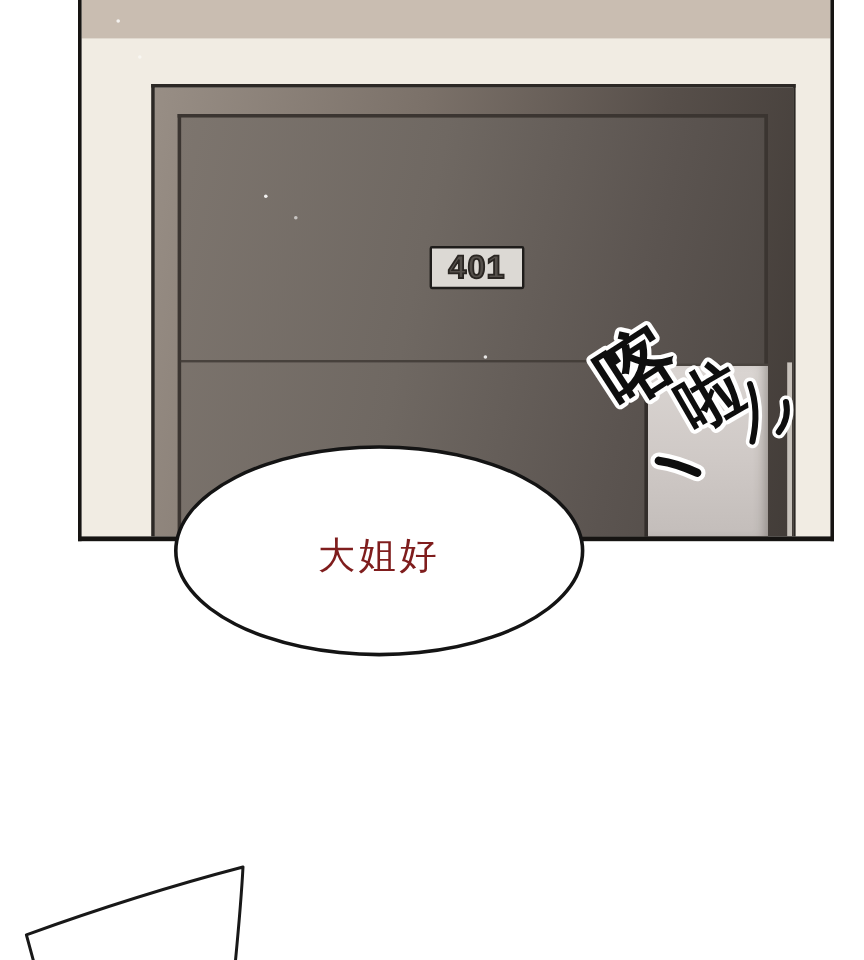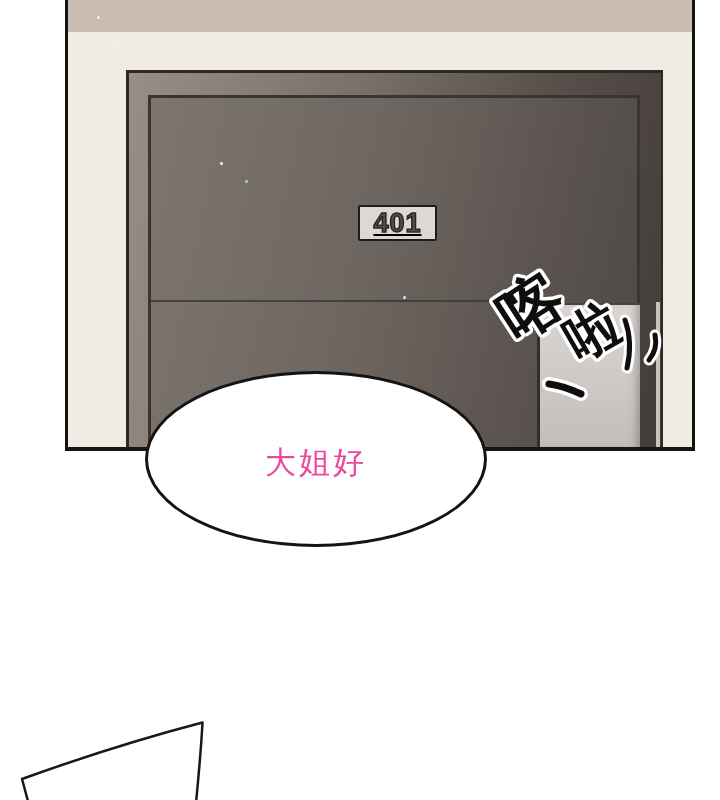--- a/index.html
+++ b/index.html
@@ -25,30 +25,30 @@
   .door-seam{position:absolute;left:150px;top:300px;width:388px;height:2px;background:#3f3935;opacity:.85;}
 
   .light-strip{position:absolute;left:537px;top:303px;width:103px;height:144px;box-sizing:border-box;
      border-left:3px solid #332e2b;border-top:2px solid #4a443f;
      background:linear-gradient(180deg,#dad5d2 0%,#cfc9c6 55%,#c3bdba 100%);
      box-shadow:inset -8px 0 10px -6px rgba(70,64,60,.45);}
   .edge-highlight{position:absolute;left:656px;top:302px;width:4px;height:145px;background:#d6d0ca;opacity:.9;}
 
   .door-sign{position:absolute;left:358px;top:205px;width:79px;height:36px;box-sizing:border-box;
      background:#dcd9d4;border:2px solid #1f1d1b;border-radius:2px;
-     display:flex;align-items:center;justify-content:center;text-decoration:underline;}
+     display:flex;align-items:center;justify-content:center;}
   .door-sign span{font-size:27px;font-weight:800;letter-spacing:1px;color:#55504b;
      -webkit-text-stroke:1.5px #2a2622;line-height:1;}
 
   .speck{position:absolute;border-radius:50%;background:#ffffff;}
 
   
   .bubble{position:absolute;left:145px;top:371px;width:336px;height:170px;background:#ffffff;
      border:3px solid #141414;border-radius:50%;display:flex;align-items:center;justify-content:center;z-index:5;}
-  .bubble span{font-size:31px;color:#ec4899;letter-spacing:3px;margin-top:7px;}
+  .bubble span{font-size:31px;color:#7f1d1d;letter-spacing:3px;margin-top:7px;}
 
   
   .overlay{position:absolute;left:0;top:0;z-index:6;pointer-events:none;}
   .sfx-text{font-family:"Liberation Sans","DejaVu Sans",sans-serif;font-weight:bold;fill:#0e0e0e;
      stroke:#ffffff;paint-order:stroke;stroke-linejoin:round;}
 </style>
 </head>
 <body>
 
 <div class="page">

